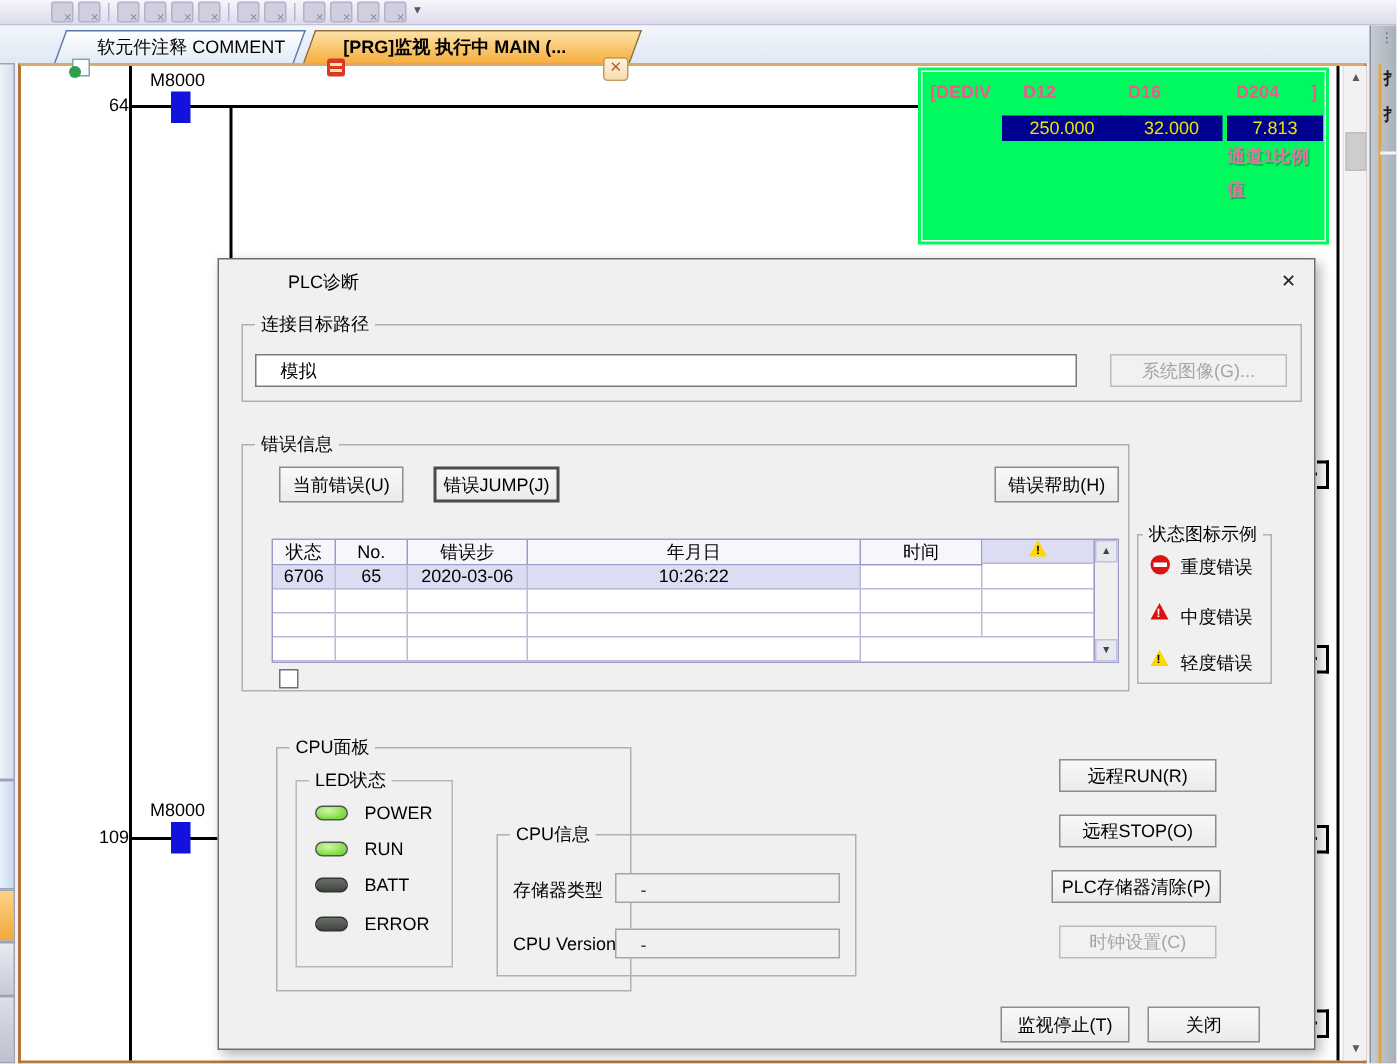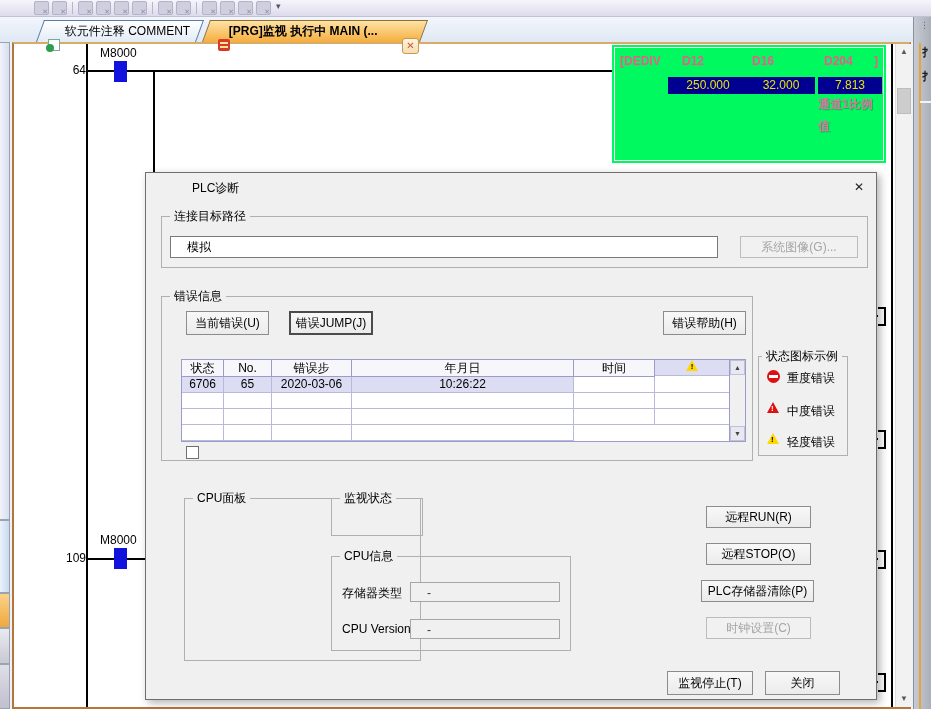--- a/index.html
+++ b/index.html
@@ -297,25 +297,33 @@
         </span>
       <span class="lab" style="left:28px; top:46px">中度错误</span>
       <span class="tri yellow" style="position:absolute; left:8px; top:76px">
           <span class="mk">!</span>
         </span>
       <span class="lab" style="left:28px; top:77px">轻度错误</span>
     </div>
 
     <div class="group" style="left:38px; top:325px; width:237px; height:163px">
       <span class="glabel">CPU面板</span>
-    </div>
-
-    <div class="group" style="left:185px; top:325px; width:92px; height:38px">
-      <span class="glabel">监视状态</span>
-    </div>
+      <div class="group" style="left:12px; top:21px; width:105px; height:125px; border-color:#b8b8b8">
+        <span class="glabel">LED状态</span>
+        <span class="led on" style="left:12px; top:16px"></span>
+        <span class="led-lbl" style="left:45px; top:14px">POWER</span>
+        <span class="led on" style="left:12px; top:40px"></span>
+        <span class="led-lbl" style="left:45px; top:38px">RUN</span>
+        <span class="led off" style="left:12px; top:64px"></span>
+        <span class="led-lbl" style="left:45px; top:62px">BATT</span>
+        <span class="led off" style="left:12px; top:90px"></span>
+        <span class="led-lbl" style="left:45px; top:88px">ERROR</span>
+      </div>
+    </div>
+
 
     <div class="group" style="left:185px; top:383px; width:240px; height:95px">
       <span class="glabel">CPU信息</span>
       <span class="lab" style="left:10px; top:28px">存储器类型</span>
       <div class="field ro" style="left:78px; top:25px; width:150px; height:20px">-</div>
       <span class="lab" style="left:10px; top:65px">CPU Version</span>
       <div class="field ro" style="left:78px; top:62px; width:150px; height:20px">-</div>
     </div>
 
     <button class="btn" style="left:560px; top:333px; width:105px; height:22px">远程RUN(R)</button>

